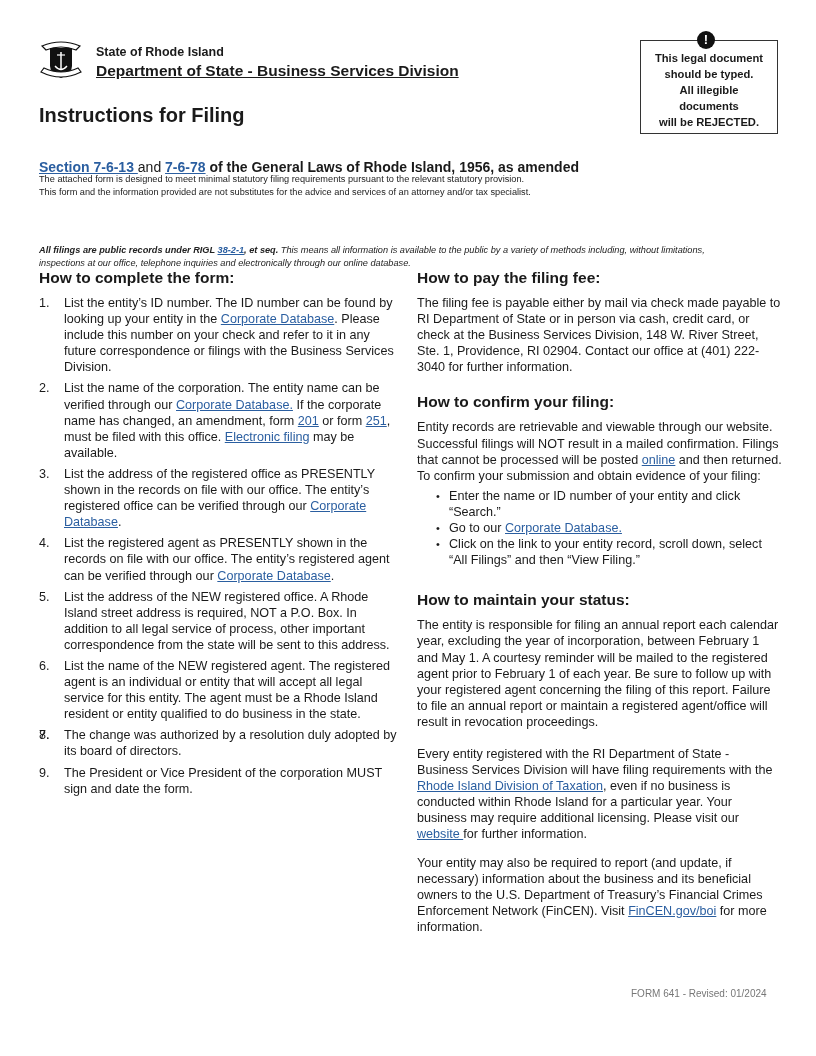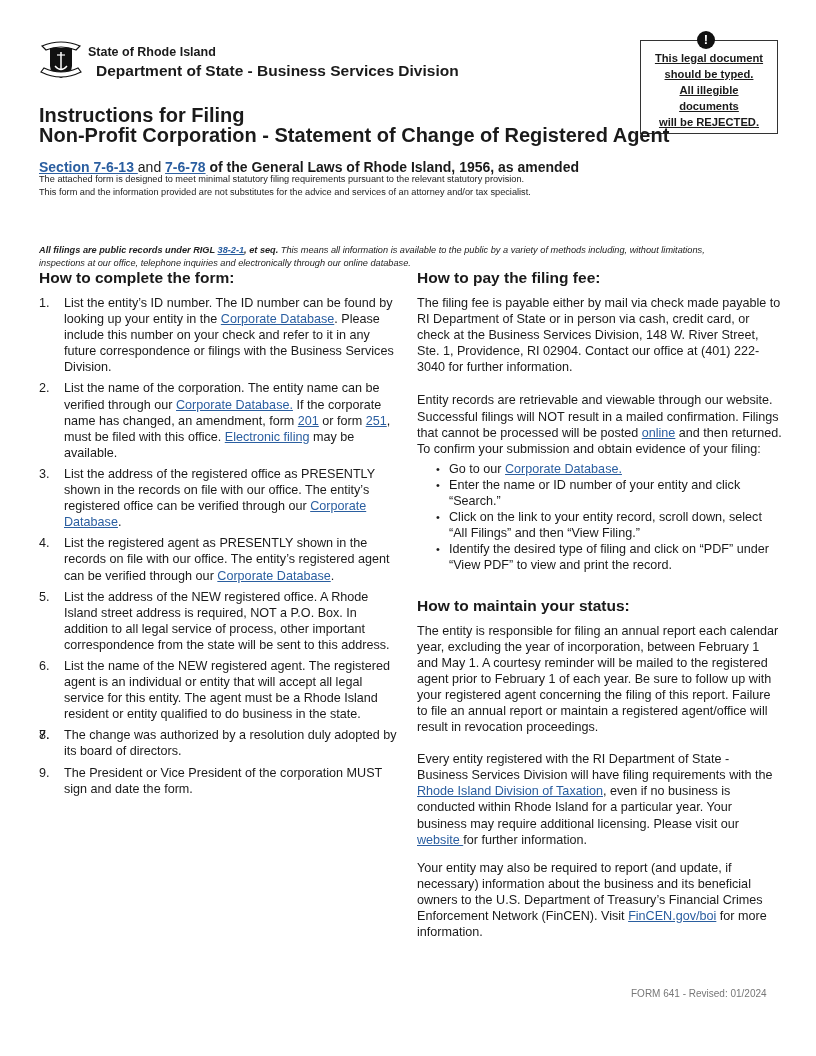--- a/index.html
+++ b/index.html
@@ -7,29 +7,28 @@
     body {
       font-family: "Liberation Sans", "DejaVu Sans", sans-serif;
       color: #1a1a1a;
       position: relative;
       overflow: hidden;
     }
     a, .link { color: #2a5ea0; text-decoration: underline; }
 
     .header { position: absolute; left: 38px; top: 38px; width: 560px; height: 50px; }
     .seal { position: absolute; left: 0; top: 0; width: 46px; height: 44px; }
-    .state-line { position: absolute; left: 50px; top: 7px; font-size: 12.5px; font-weight: bold; }
-    .dept-line { position: absolute; left: 58px; top: 24px; font-size: 15.5px; font-weight: bold; }
+    .state-line { position: absolute; left: 58px; top: 7px; font-size: 12.5px; font-weight: bold; }
+    .dept-line { position: absolute; left: 58px; top: 24px; font-size: 15.5px; font-weight: bold; text-decoration: underline; }
 
     .notice-box {
       position: absolute; left: 640px; top: 40px; width: 138px; height: 94px;
       border: 1px solid #333; text-align: center;
       font-size: 11.2px; font-weight: bold; line-height: 16px;
       padding-top: 9px;
-      text-decoration: underline;
     }
     .notice-icon {
       position: absolute; left: 697px; top: 31px; width: 18px; height: 18px;
       border-radius: 50%; background: #111; color: #fff;
       font-size: 13px; font-weight: bold; line-height: 18px; text-align: center;
     }
 
     .title-block { position: absolute; left: 39px; top: 105px; }
     .title-block div { font-size: 20px; font-weight: bold; line-height: 20px; }
 
@@ -76,21 +75,20 @@
   <div>This legal document</div>
   <div>should be typed.</div>
   <div>All illegible</div>
   <div>documents</div>
   <div>will be REJECTED.</div>
 </div>
 <div class="notice-icon">!</div>
 
 <div class="title-block">
   <div>Instructions for Filing</div>
-  <div>Non-Profit Corporation - Statement of Change of Registered Agent</div>
 </div>
 
 <div class="section-ref">
   <a class="link">Section 7-6-13 </a><span class="plain">and </span><a class="link">7-6-78</a><span> of the General Laws of Rhode Island, 1956, as amended</span>
 </div>
 
 <div class="disclaimer">
   <div>The attached form is designed to meet minimal statutory filing requirements pursuant to the relevant statutory provision.</div>
   <div>This form and the information provided are not substitutes for the advice and services of an attorney and/or tax specialist.</div>
 </div>
@@ -140,26 +138,26 @@
   </ol>
 </div>
 
 <div class="col col-right">
   <section>
     <h2>How to pay the filing fee:</h2>
     <p class="para">The filing fee is payable either by mail via check made payable to RI Department of State or in person via cash, credit card, or check at the Business Services Division, 148 W. River Street, Ste. 1, Providence, RI 02904. Contact our office at (401) 222-3040 for further information.</p>
   </section>
 
   <section style="margin-top:17px;">
+    <h2>How to confirm your filing:</h2>
     <p class="para"><span>Entity records are retrievable and viewable through our website. Successful filings will NOT result in a mailed confirmation. Filings that cannot be processed will be posted </span><a class="link">online</a><span> and then returned. To confirm your submission and obtain evidence of your filing:</span></p>
     <ul class="bullets">
+      <li><span>Enter the name or ID number of your entity and click “Search.”</span></li>
       <li><span>Go to our </span><a class="link">Corporate Database.</a></li>
-      <li><span>Enter the name or ID number of your entity and click “Search.”</span></li>
       <li><span>Click on the link to your entity record, scroll down, select “All Filings” and then “View Filing.”</span></li>
-      <li><span>Identify the desired type of filing and click on “PDF” under “View PDF” to view and print the record.</span></li>
     </ul>
   </section>
 
   <section style="margin-top:22px;">
     <h2>How to maintain your status:</h2>
     <p class="para">The entity is responsible for filing an annual report each calendar year, excluding the year of incorporation, between February 1 and May 1. A courtesy reminder will be mailed to the registered agent prior to February 1 of each year. Be sure to follow up with your registered agent concerning the filing of this report. Failure to file an annual report or maintain a registered agent/office will result in revocation proceedings.</p>
     <p class="para" style="margin-top:16px;"><span>Every entity registered with the RI Department of State - Business Services Division will have filing requirements with the </span><a class="link">Rhode Island Division of Taxation</a><span>, even if no business is conducted within Rhode Island for a particular year. Your business may require additional licensing. Please visit our </span><a class="link">website </a><span>for further information.</span></p>
     <p class="para" style="margin-top:12px;"><span>Your entity may also be required to report (and update, if necessary) information about the business and its beneficial owners to the U.S. Department of Treasury’s Financial Crimes Enforcement Network (FinCEN). Visit </span><a class="link">FinCEN.gov/boi</a><span> for more information.</span></p>
   </section>
 </div>

